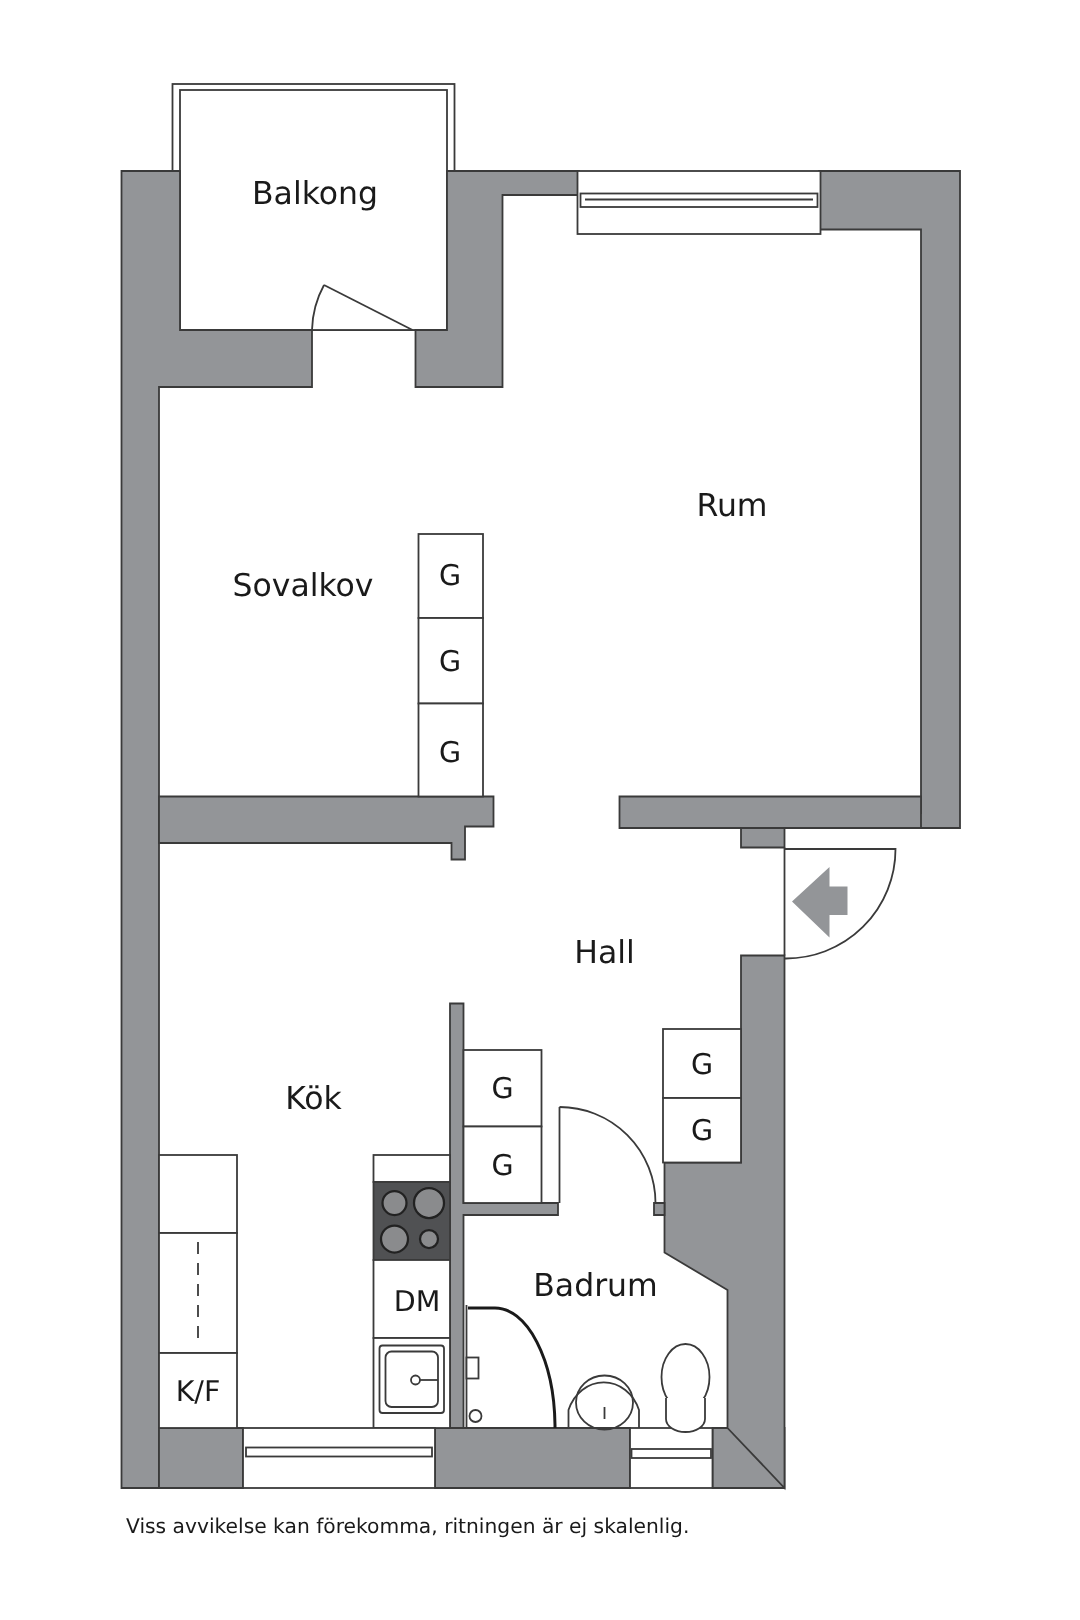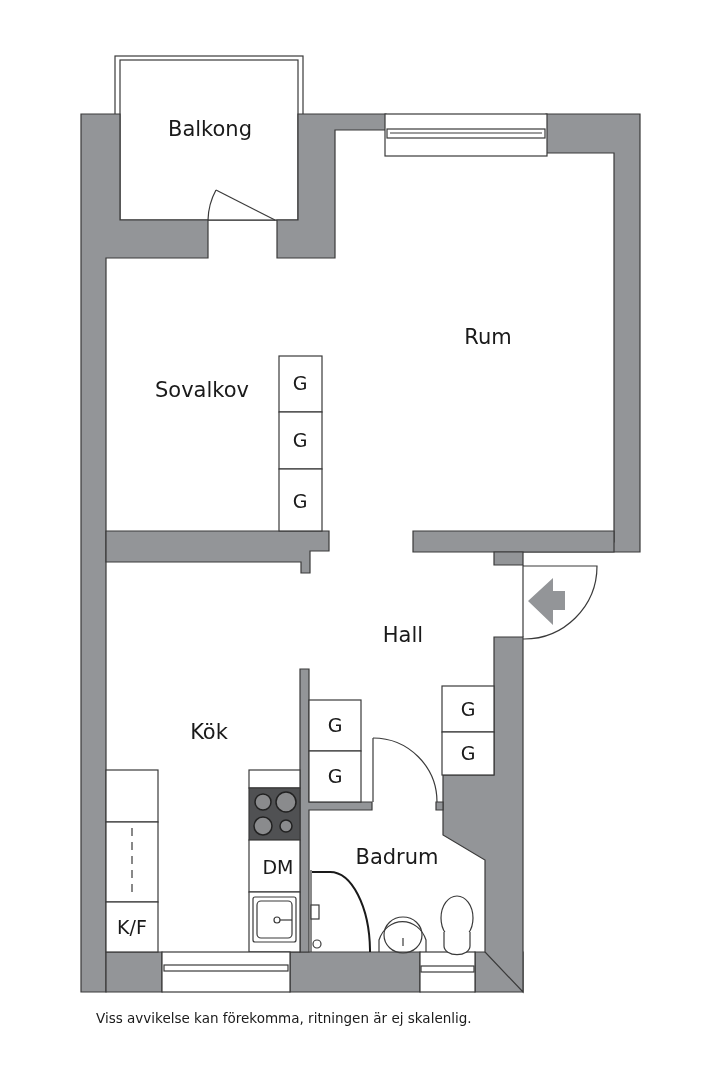--- a/index.html
+++ b/index.html
@@ -4,21 +4,21 @@
 <style>
   html, body { margin:0; padding:0; background:#ffffff; }
   body { width:720px; height:1080px; position:relative; overflow:hidden; font-family:"Liberation Sans", "DejaVu Sans", sans-serif; }
   svg { position:absolute; left:0; top:0; }
   .wall { fill:#939598; stroke:#3a3a3a; stroke-width:1.2; }
   .line { fill:none; stroke:#3a3a3a; stroke-width:1.2; }
   .box { fill:#ffffff; stroke:#3a3a3a; stroke-width:1.2; }
   .lbl { font-family:"DejaVu Sans", sans-serif; fill:#1a1a1a; }
   .room { font-size:21px; }
   .g { font-size:19px; text-anchor:middle; }
-  .note { position:absolute; left:96px; top:1010px; font-family:"DejaVu Sans", sans-serif; font-size:13.5px; color:#1a1a1a; }
+  .note { position:absolute; left:84px; top:1010px; font-family:"DejaVu Sans", sans-serif; font-size:13.5px; color:#1a1a1a; }
 </style>
 </head>
 <body>
 
 <svg width="720" height="1080" viewBox="0 0 720 1080">
 
   <g>
     <rect x="115" y="56" width="188" height="164" class="box" fill="none"></rect>
     <rect x="120" y="60" width="178" height="160" class="box"></rect>
   </g>

